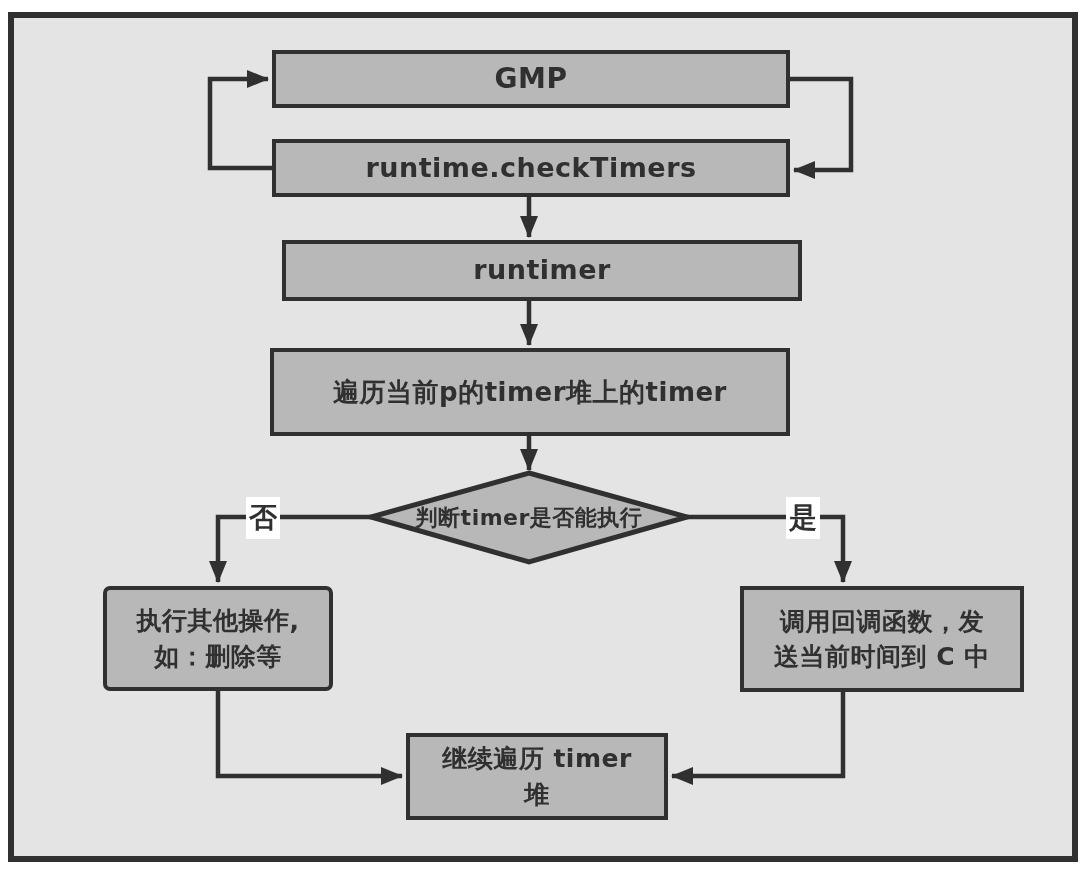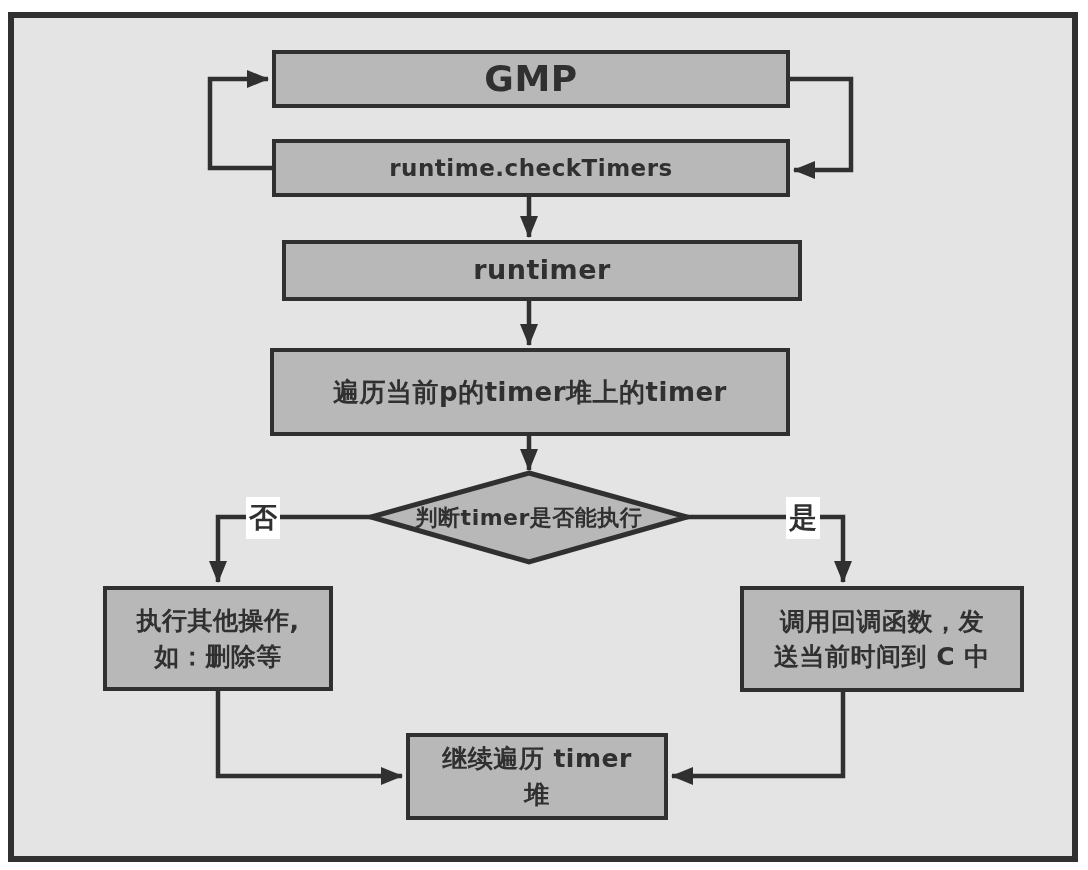--- a/index.html
+++ b/index.html
@@ -41,25 +41,25 @@
     display: flex;
     flex-direction: column;
     align-items: center;
     justify-content: center;
     text-align: center;
     font-weight: bold;
     color: #303030;
     letter-spacing: 0.5px;
     line-height: 1.42;
   }
-  .node-gmp        { left:272px; top:50px;  width:518px; height:58px;  font-size:36px; }
-  .node-check      { left:272px; top:139px; width:518px; height:58px;  font-size:23px; }
+  .node-gmp        { left:272px; top:50px;  width:518px; height:58px;  font-size:28px; }
+  .node-check      { left:272px; top:139px; width:518px; height:58px;  font-size:27px; }
   .node-runtimer   { left:270px; top:240px; width:520px; height:61px;  font-size:27px;margin-left:12px; }
   .node-traverse   { left:270px; top:348px; width:520px; height:88px;  font-size:26px; }
-  .node-other-ops  { left:103px; top:586px; width:230px; height:105px; font-size:25px; }
+  .node-other-ops  { left:103px; top:586px; width:230px; height:105px; font-size:25px;border-radius:7px; }
   .node-callback   { left:701px; top:586px; width:284px; height:106px; font-size:25px;margin-left:39px; }
   .node-continue   { left:406px; top:733px; width:262px; height:87px;  font-size:25px; }
   .decision-text {
     position: absolute;
     left: 359px;
     top: 495px;
     width: 340px;
     height: 45px;
     display: flex;
     align-items: center;

